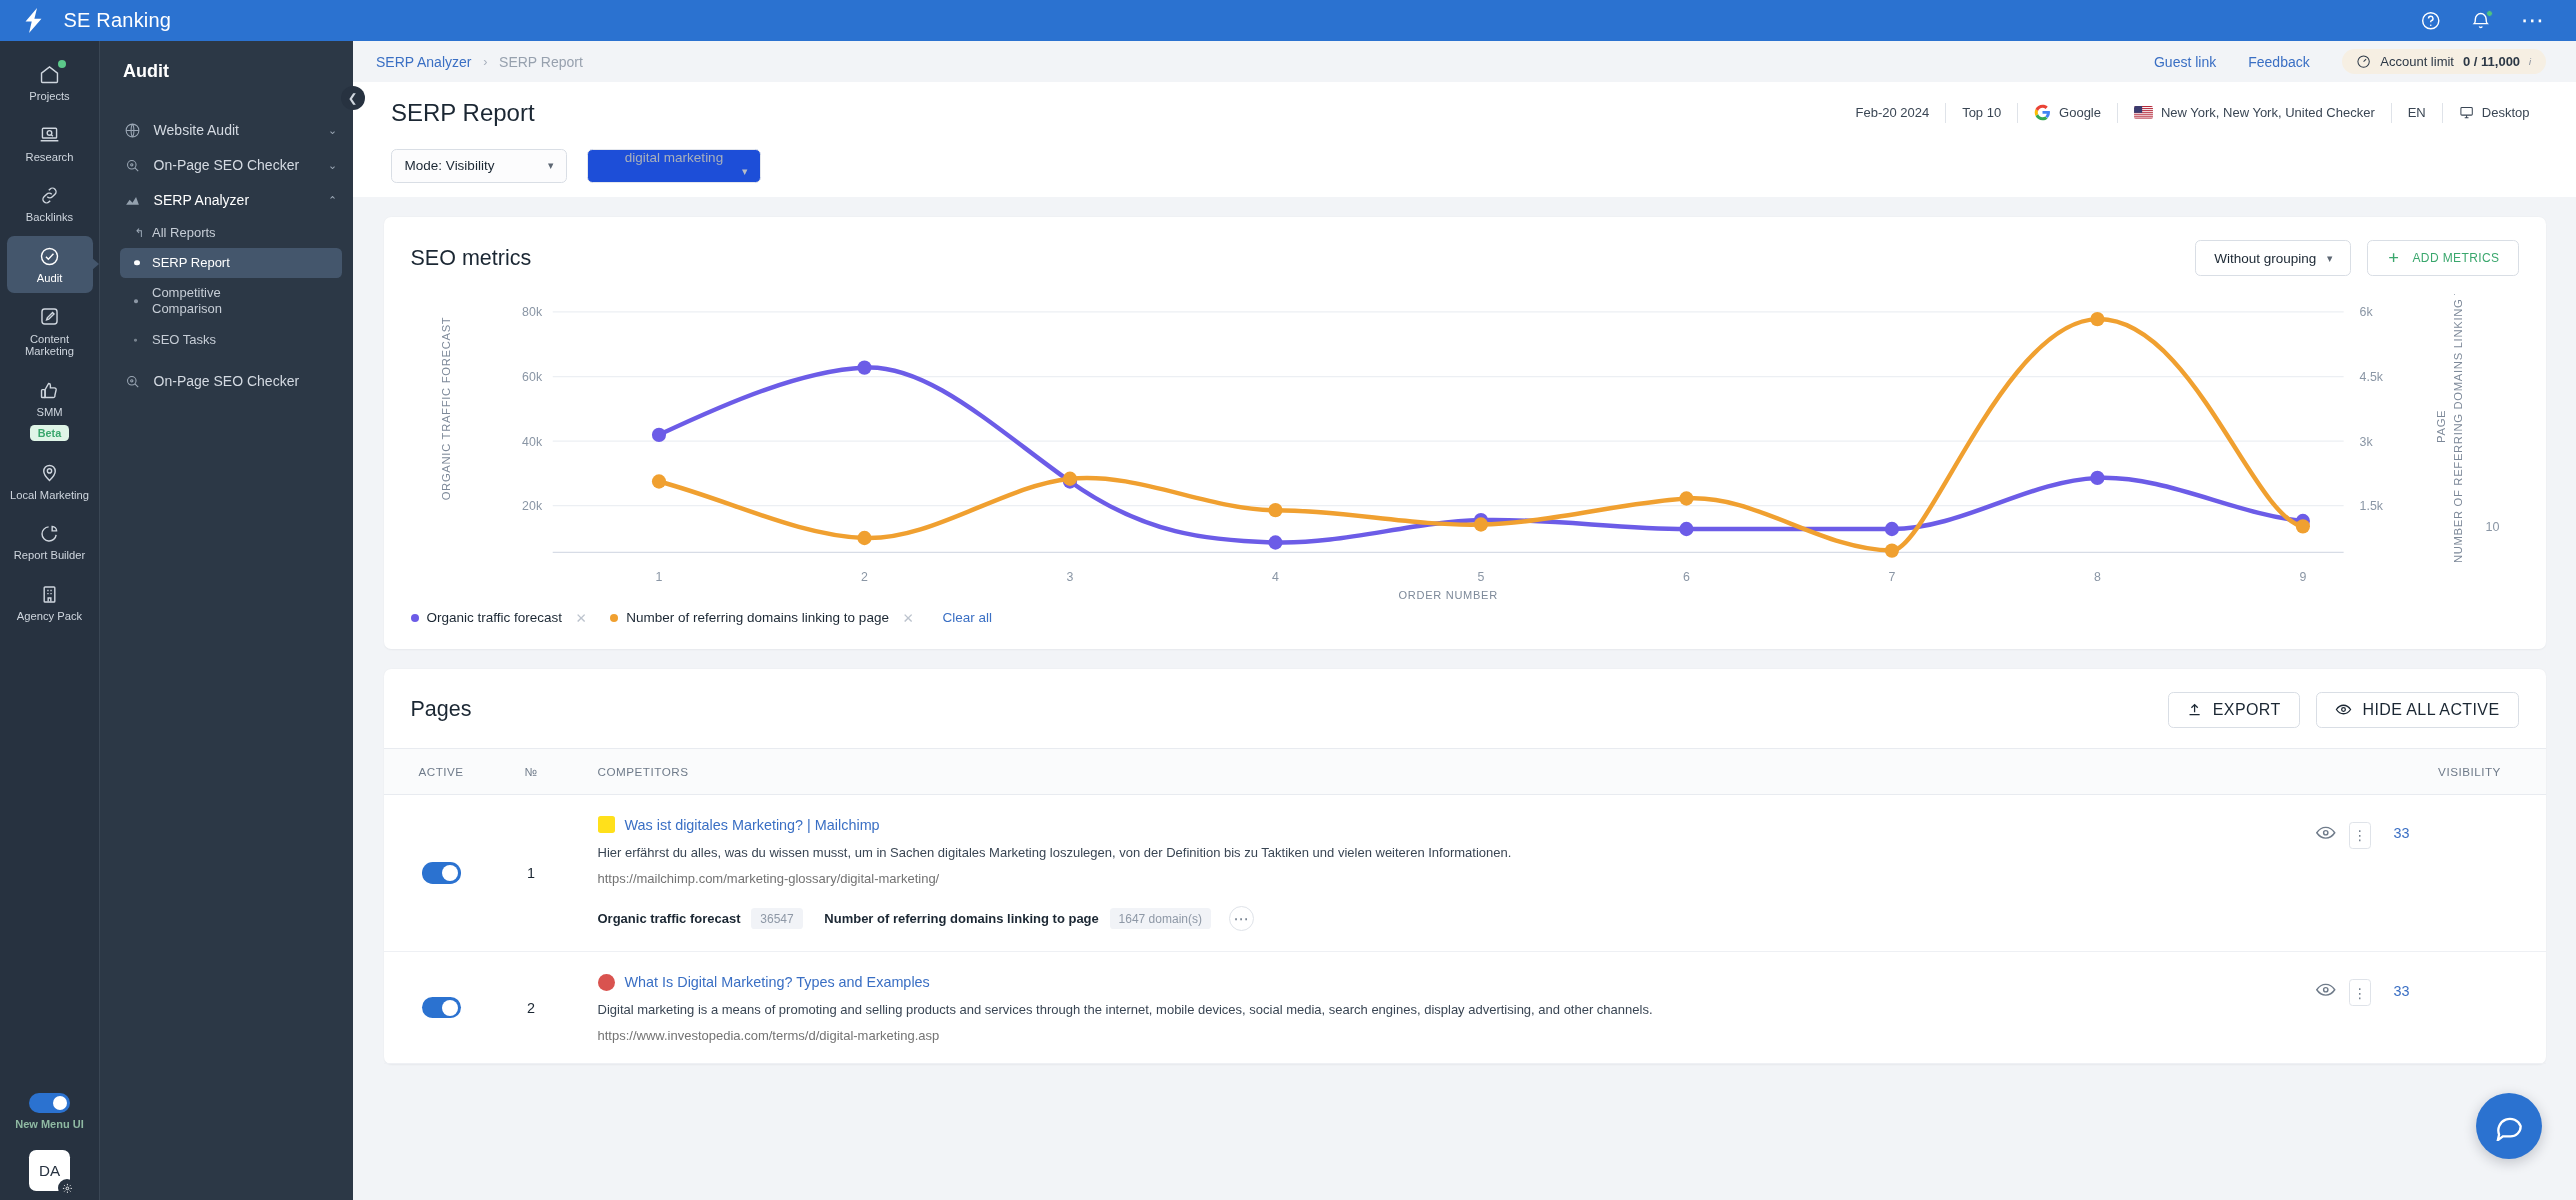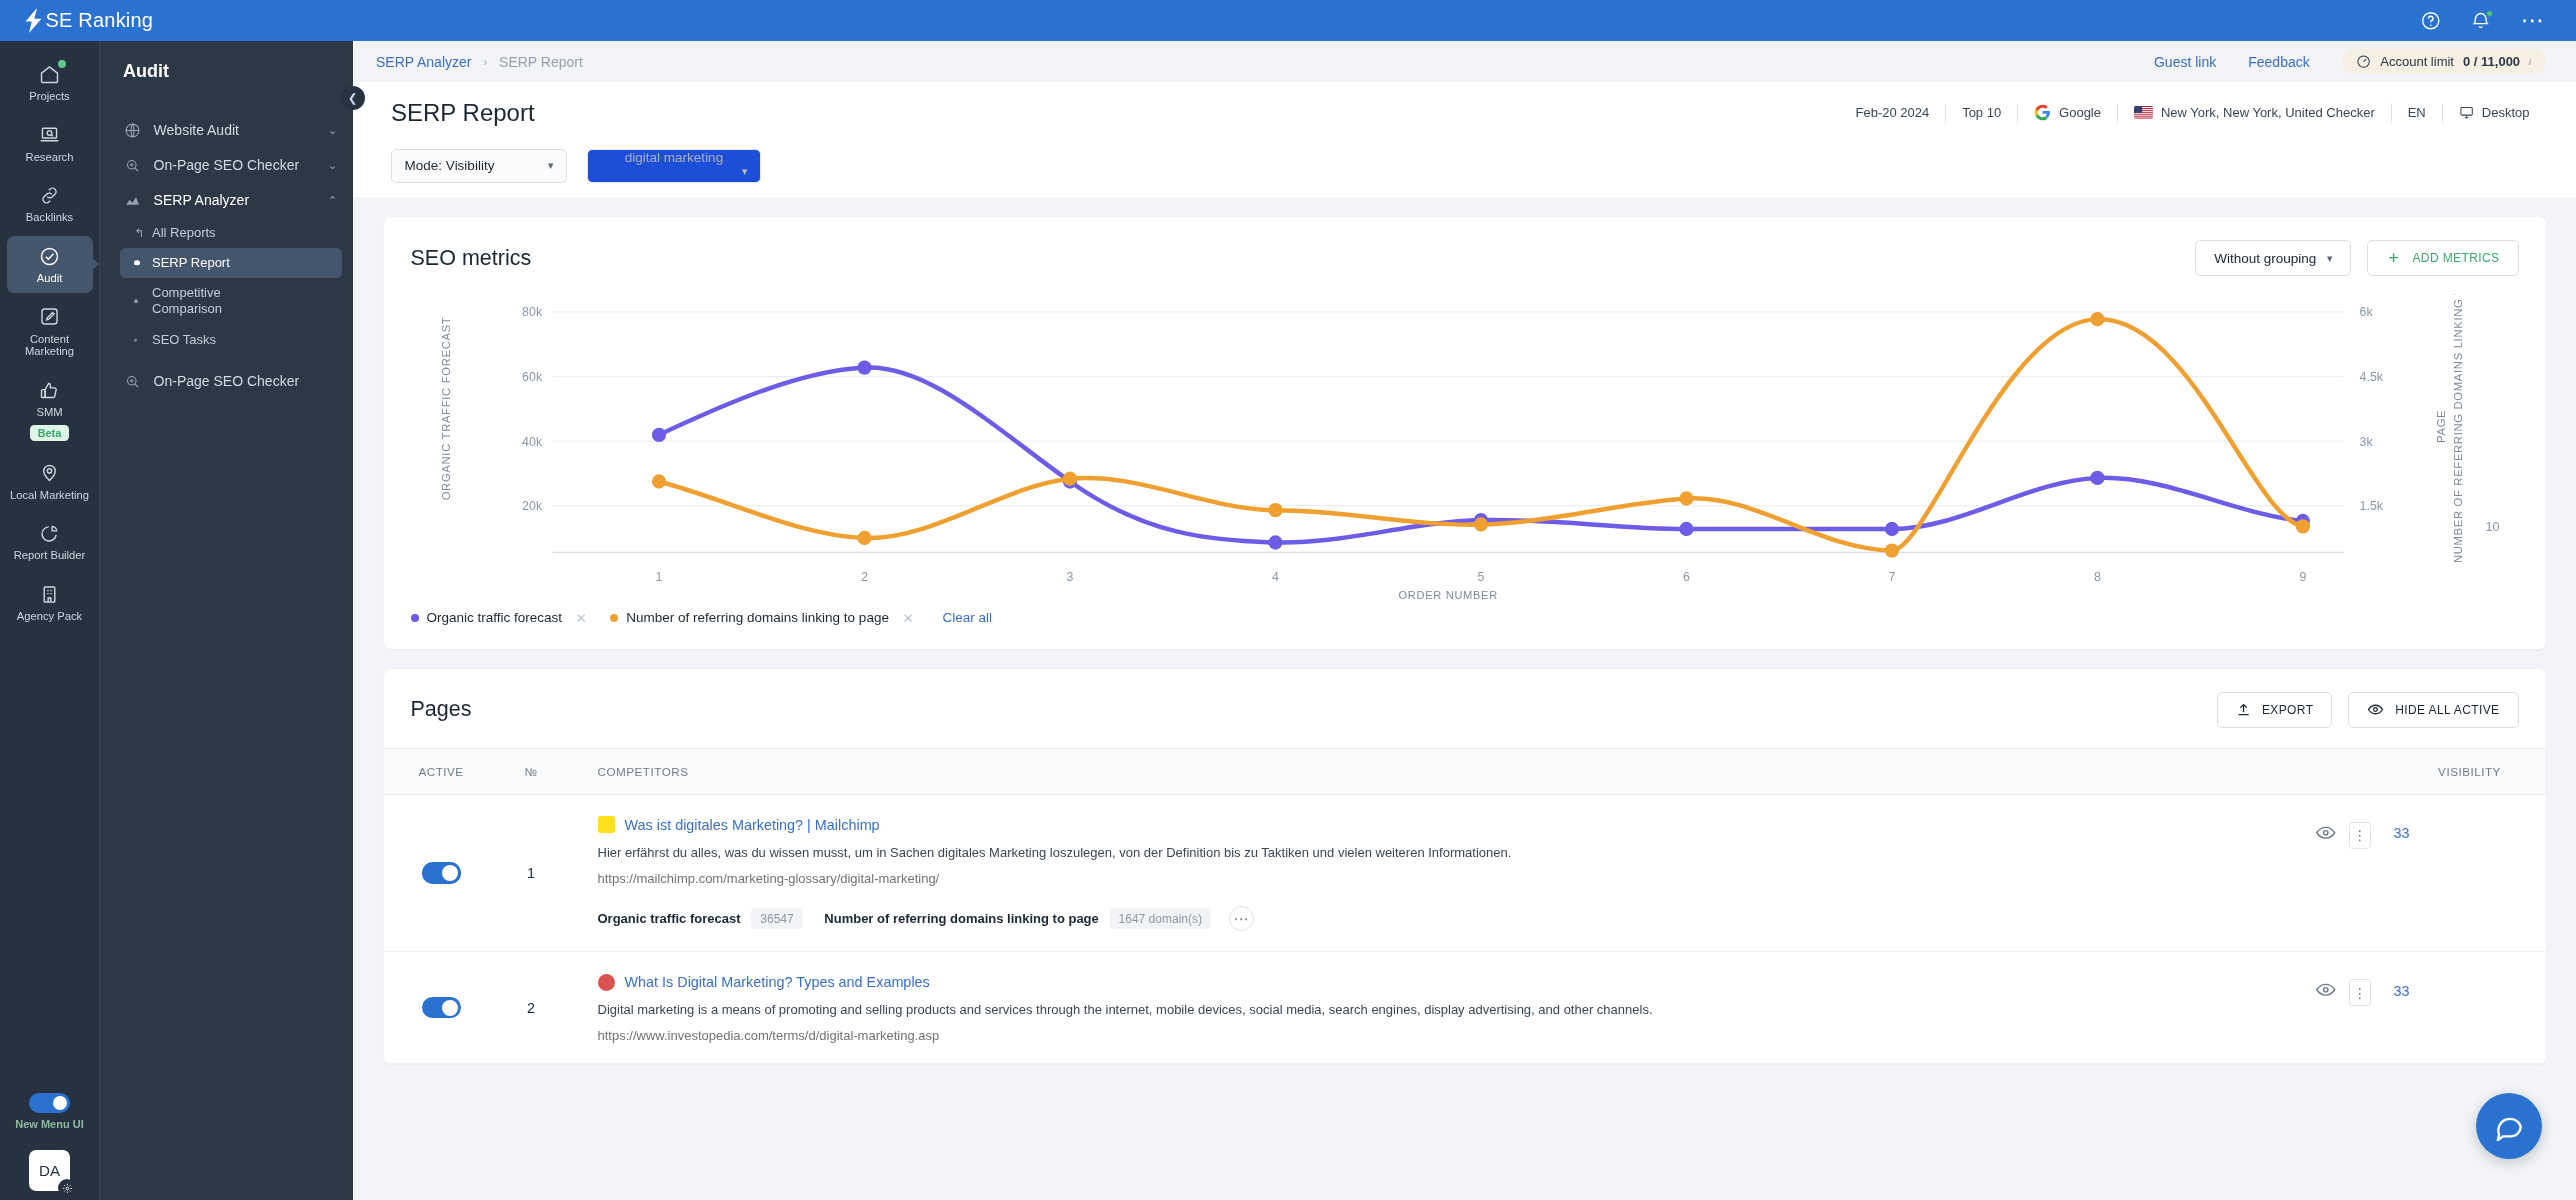--- a/index.html
+++ b/index.html
@@ -8,21 +8,21 @@
     font-family: "Liberation Sans", sans-serif;
     background: #f2f4f7; overflow: hidden;
   }
   body { display: flex; flex-direction: column; }
 
   
   .topbar {
     height: 41px; background: #2b72d0; flex: 0 0 41px;
     display: flex; align-items: center; padding: 0 21.5px; position: relative;
   }
-  .brand { display: flex; align-items: center; gap: 1px; }
+  .brand { display: flex; align-items: center; gap: 19px; }
   .brand-logo { width: 23px; height: 27px; }
   .brand-name { color: #fff; font-size: 20px; letter-spacing: 0.2px; }
   .topbar-right {
     margin-left: auto; display: flex; align-items: center; gap: 29px; padding-right: 9px;
   }
   .tb-icon { width: 21.5px; height: 21.5px; position: relative; cursor: pointer; }
   .dot-green {
     position: absolute; right: -1.8px; top: 0px; width: 7.2px; height: 7.2px;
     border-radius: 50%; background: #4fc47f; border: 0.9px solid #2b72d0;
   }
@@ -161,21 +161,21 @@
   .card-head { display: flex; align-items: center; padding: 23px 27px 3.6px; }
   .card-title { font-size: 21.5px; color: #1b2733; }
   .card-head-right { margin-left: auto; display: flex; align-items: center; gap: 16px; }
   .btn {
     height: 36px; border: 0.9px solid #d9dee5; border-radius: 5.4px; background: #fff;
     display: flex; align-items: center; gap: 10.8px; padding: 0 18px;
     font-size: 13.5px; color: #1b2733; cursor: pointer; white-space: nowrap;
   }
   .btn .chev { color: #5d6773; font-size: 10.8px; }
   .btn.green-text { color: #3aa76d; font-size: 12px; letter-spacing: 0.4px; }
-  .btn.caps { font-size: 12px; letter-spacing: 0.4px; align-items: center; }
+  .btn.caps { font-size: 16px; letter-spacing: 0.4px; align-items: center; }
 
   
   .chart-wrap { padding: 14.4px 27px 3.6px; position: relative; }
   .chart-svg { display: block; width: 100%; height: 305px; }
   .axis-text { font-size: 14px; fill: #8a96a5; font-family: "Liberation Sans", sans-serif; }
   .axis-title { font-size: 12.5px; fill: #7d8999; letter-spacing: .8px; font-family: "Liberation Sans", sans-serif; }
   .grid-line { stroke: #eceff3; stroke-width: 1.4; }
   .axis-base { stroke: #d7dce6; stroke-width: 1.4; }
 
   .legend { display: flex; align-items: center; gap: 9px; padding: 7.2px 0 23px 27px; }

